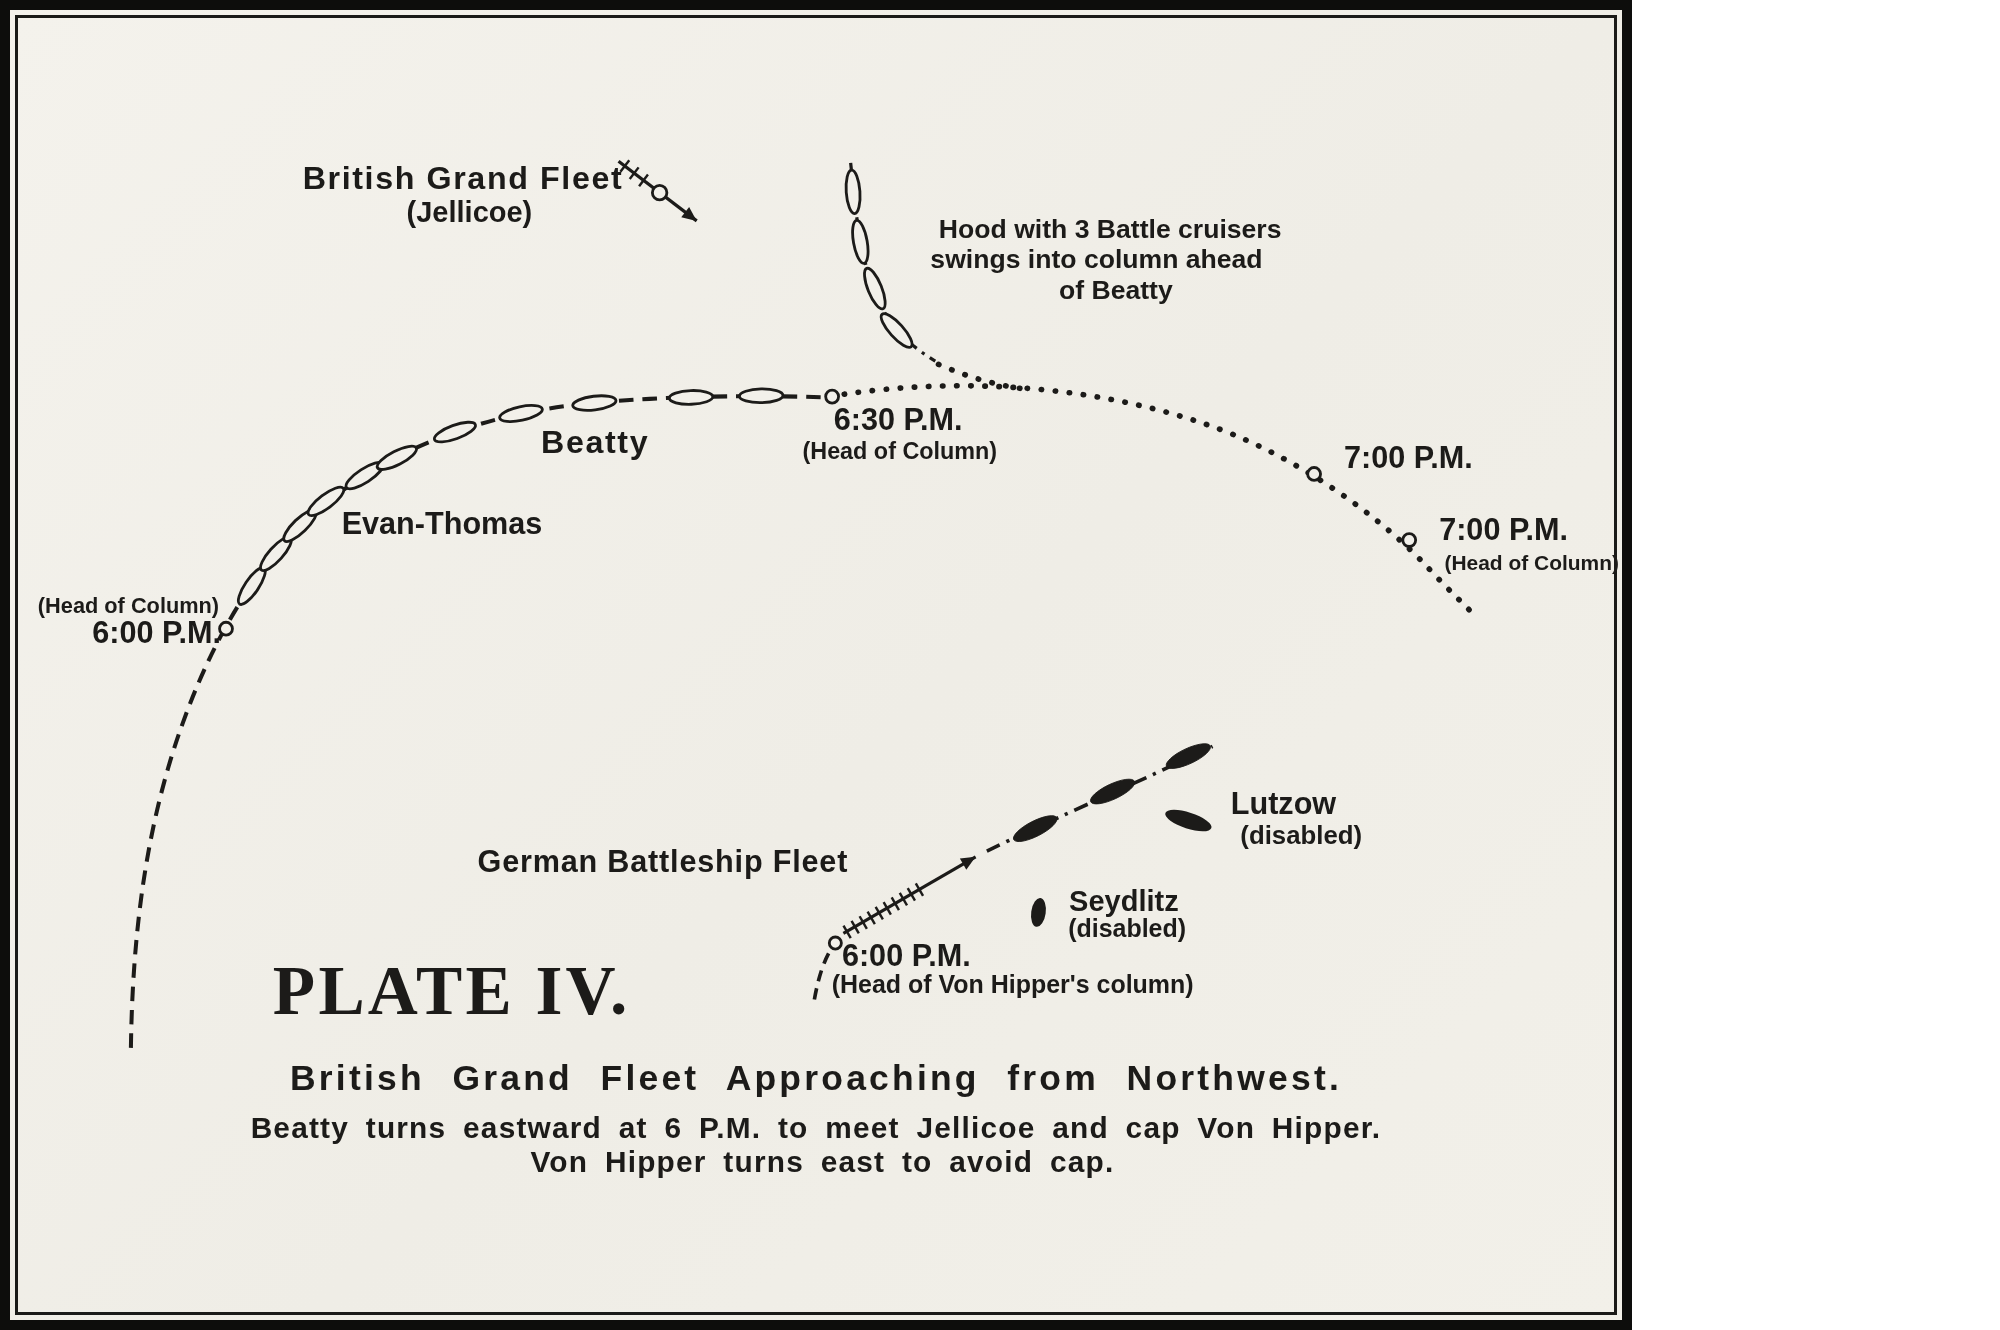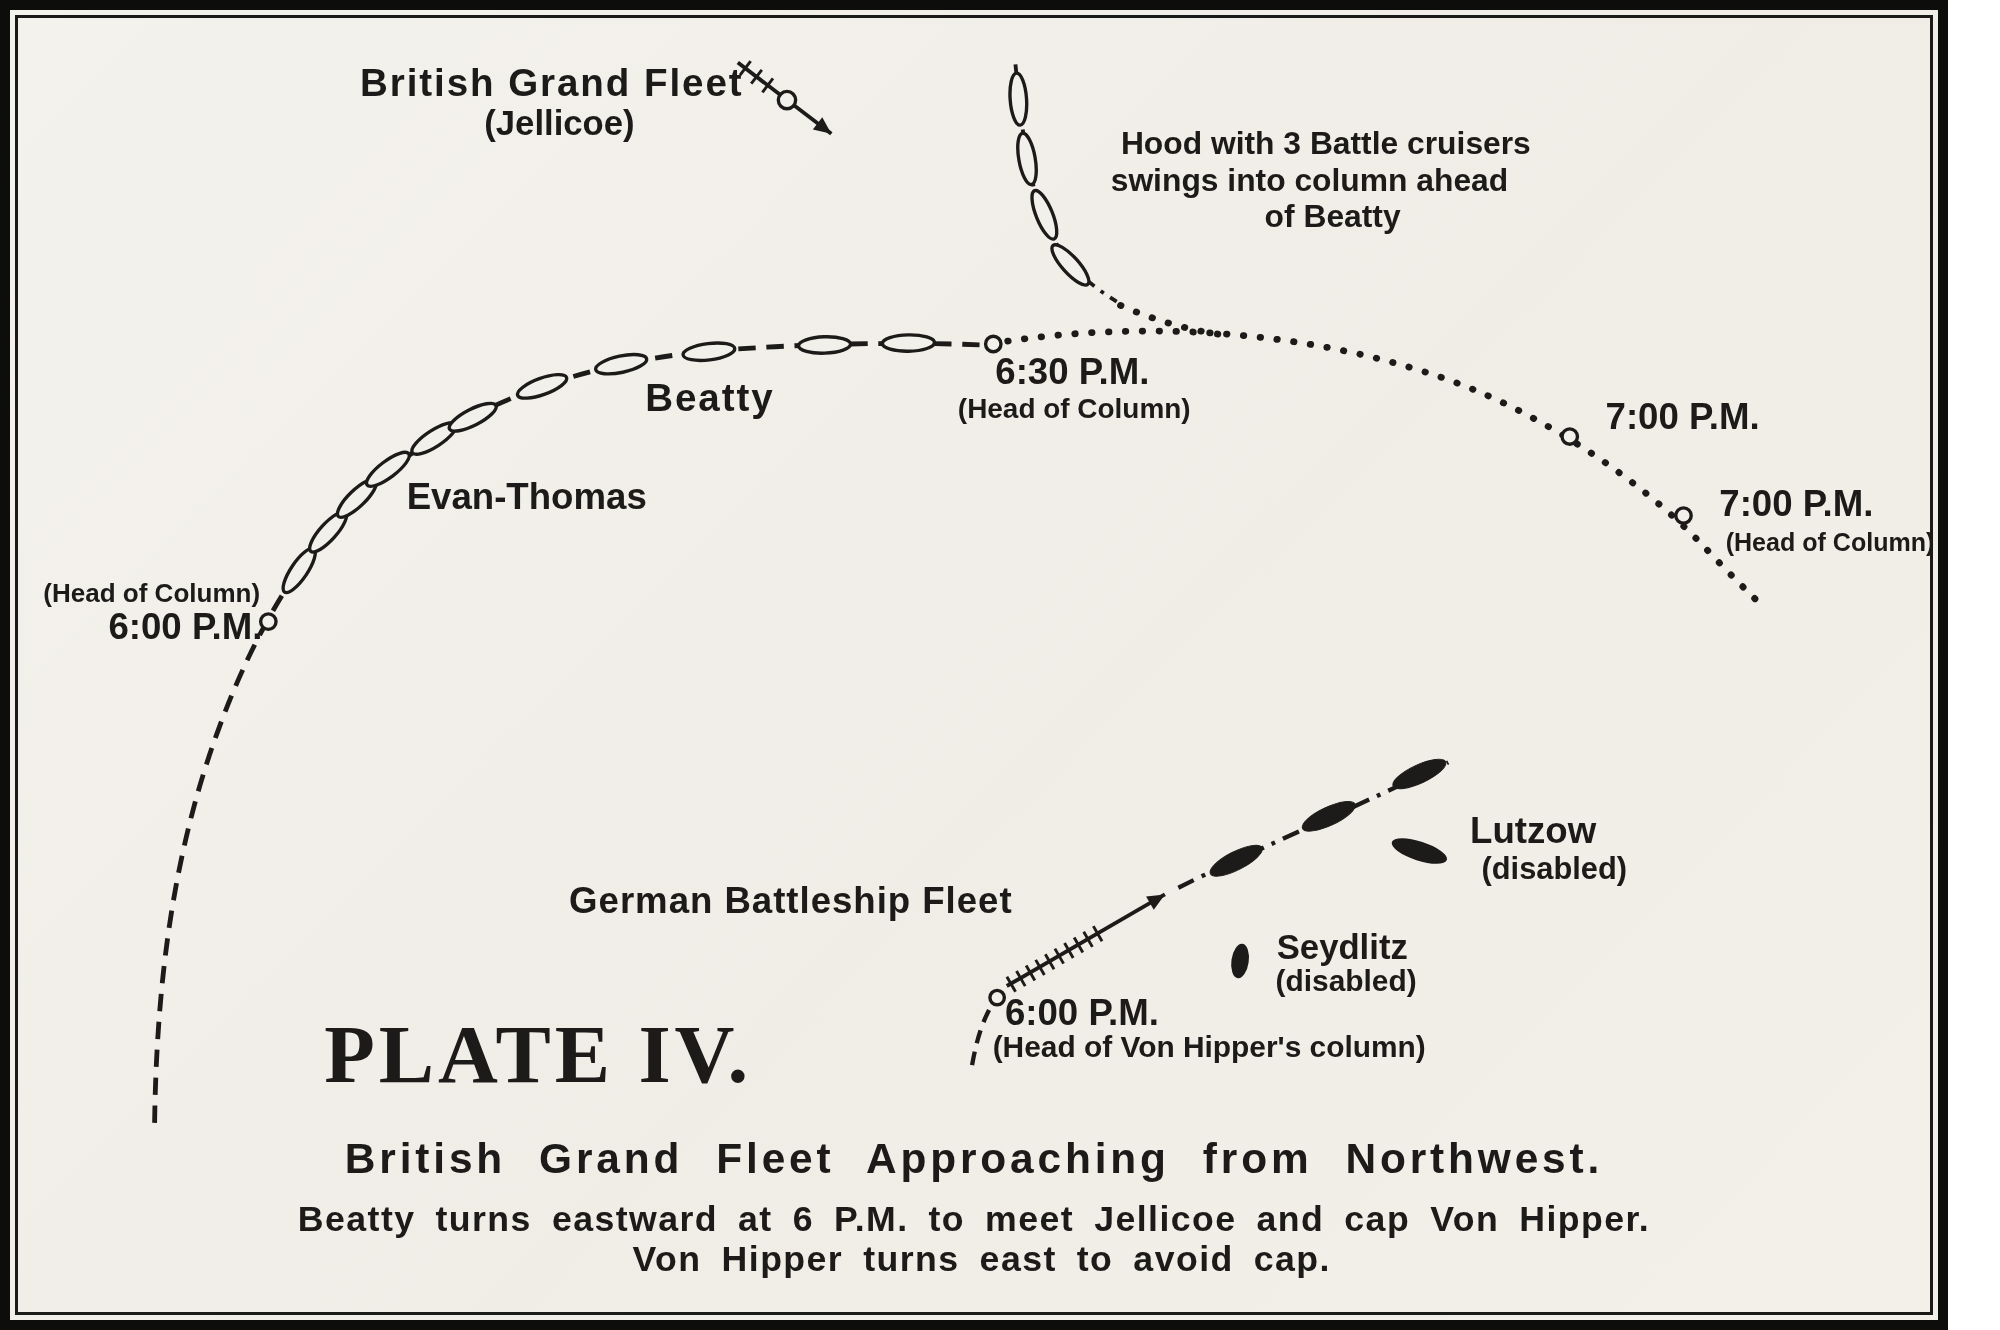--- a/index.html
+++ b/index.html
@@ -1,17 +1,17 @@
 <!DOCTYPE html>
 <html><head>
 <meta charset="utf-8">
 <style>
   html,body{margin:0;padding:0;background:#ffffff;}
   .page{
-    position:relative;width:1948px;height:1330px;
+    position:relative;width:1632px;height:1330px;
     background:#5eead4;box-sizing:border-box;
     font-family:"Liberation Sans",sans-serif;
   }
   .frame{
     position:absolute;inset:0;box-sizing:border-box;
     border:10px solid #0d0d0c;
     background:linear-gradient(135deg,#f4f2ec 0%,#efede6 55%,#f2f0e9 100%);
   }
   .frame-inner{
     position:absolute;inset:5px;border:3px solid #1a1a18;pointer-events:none;

